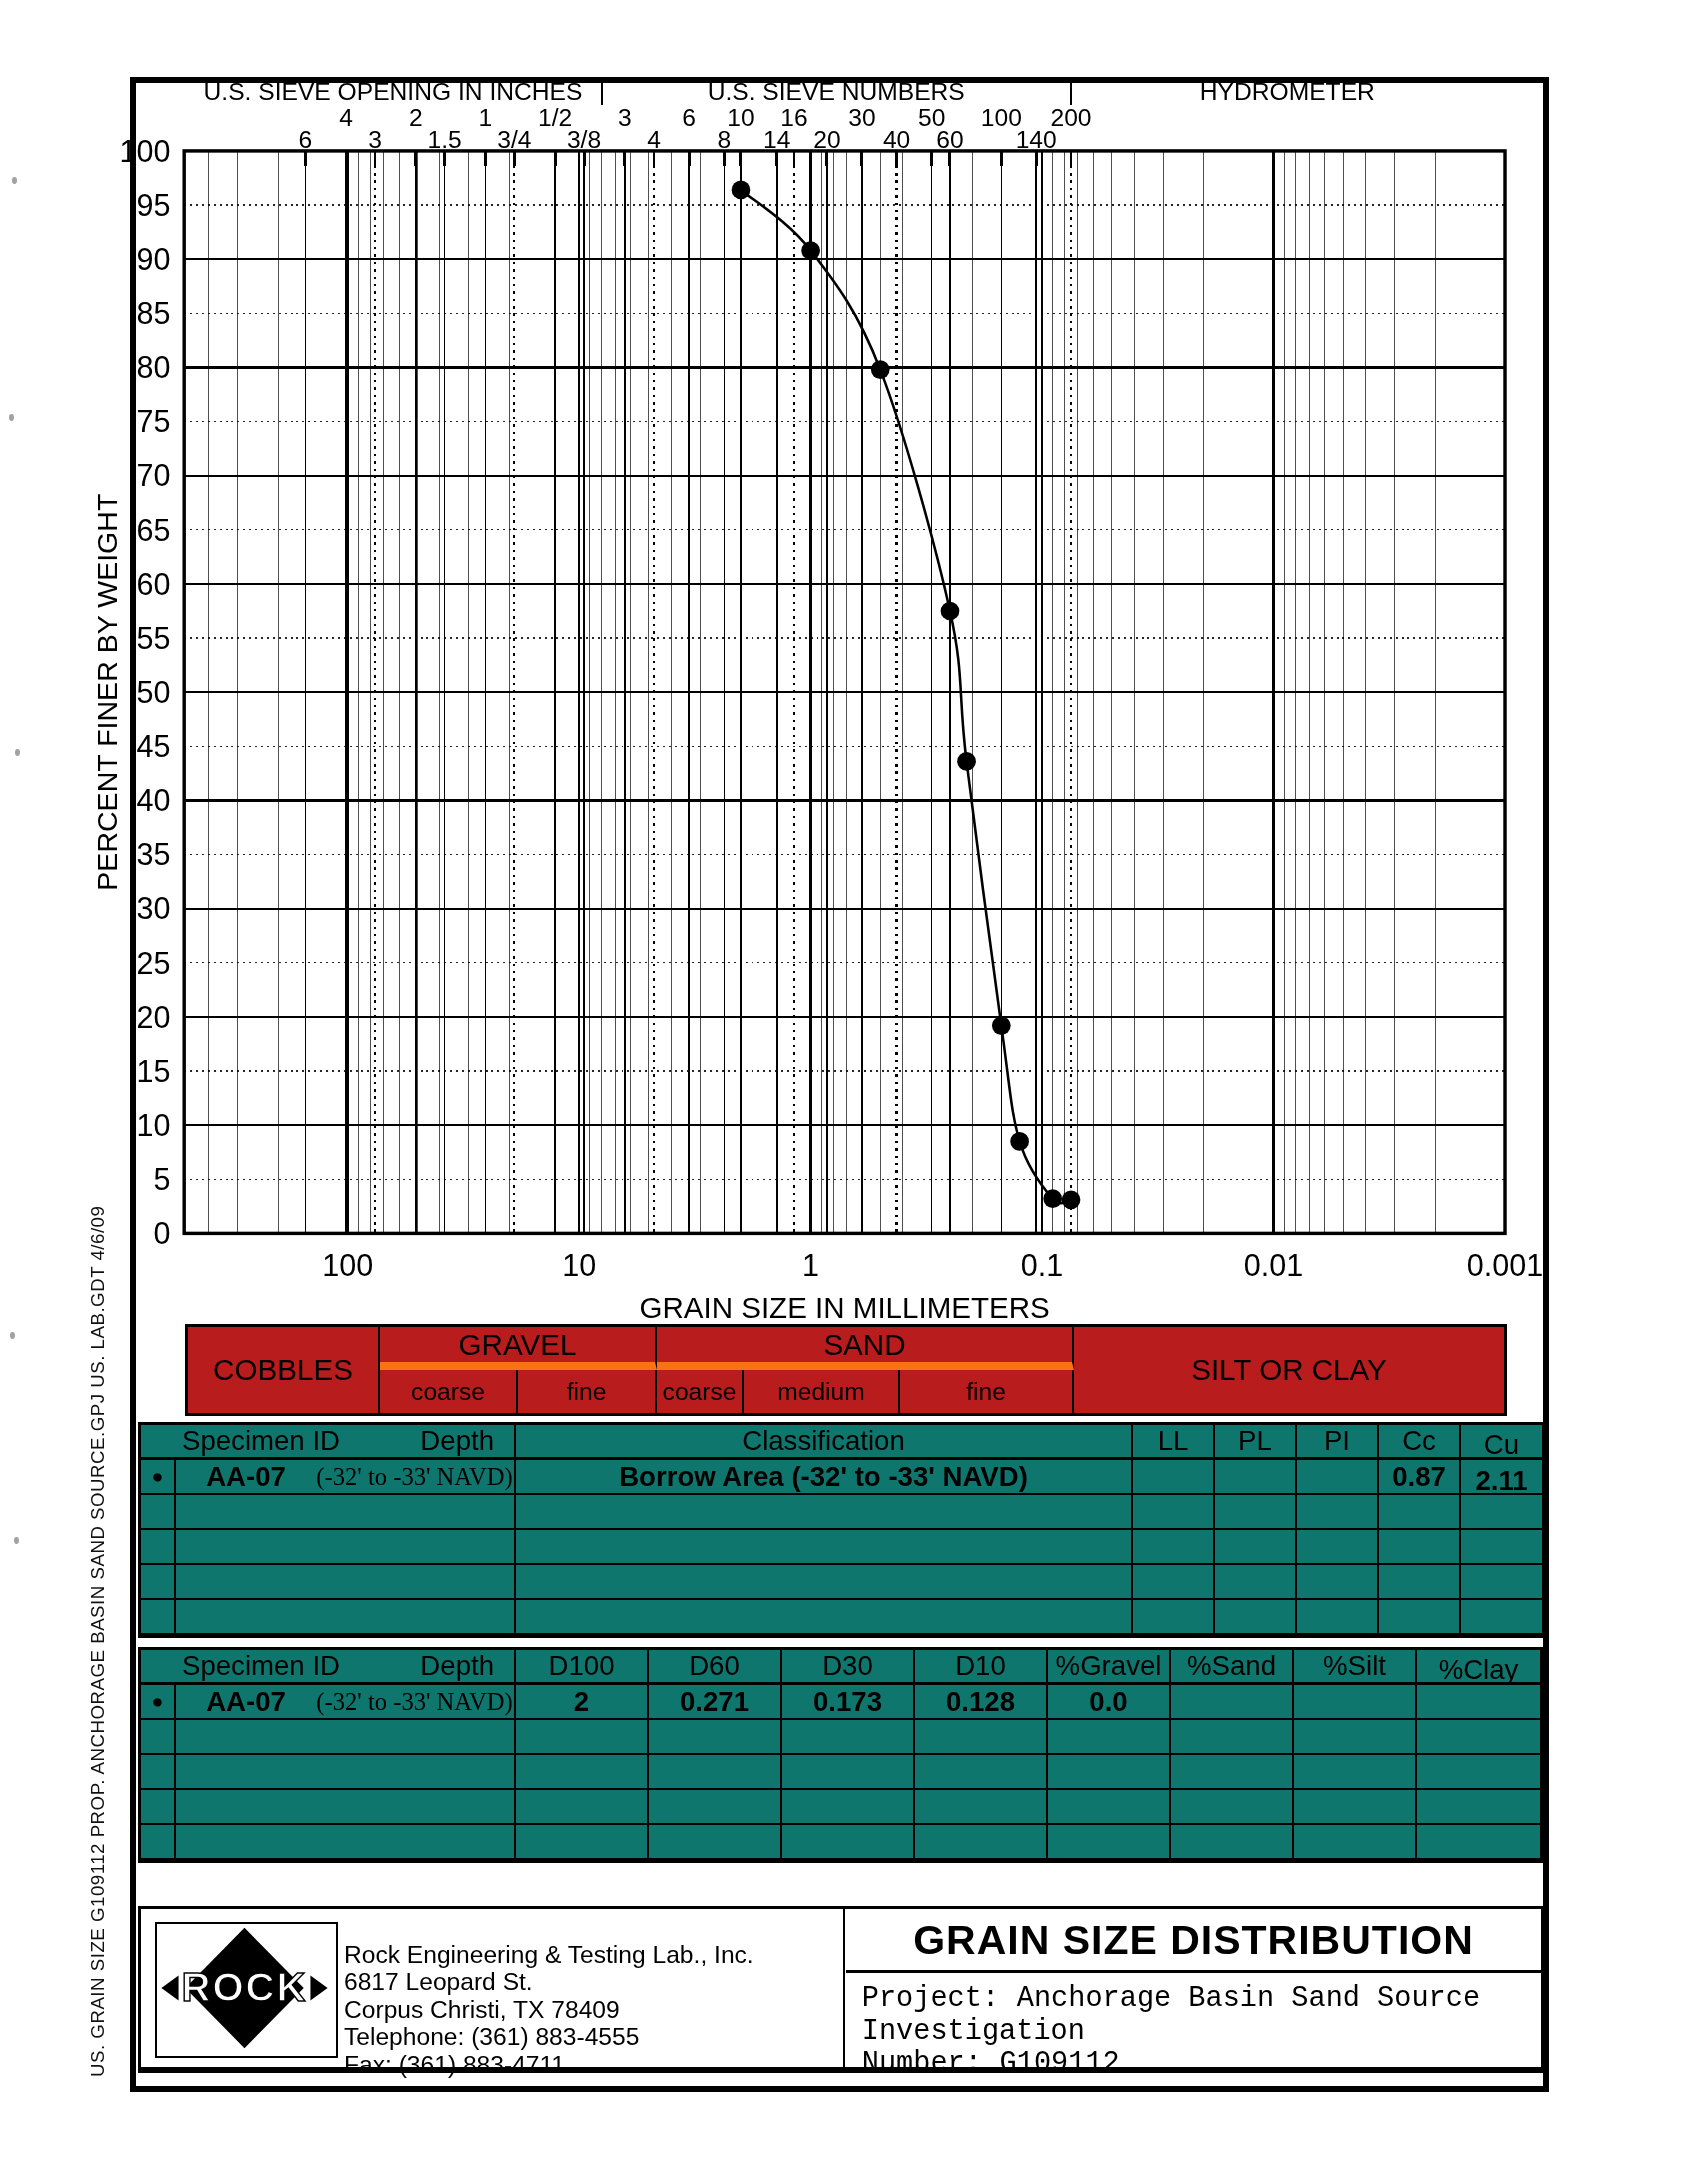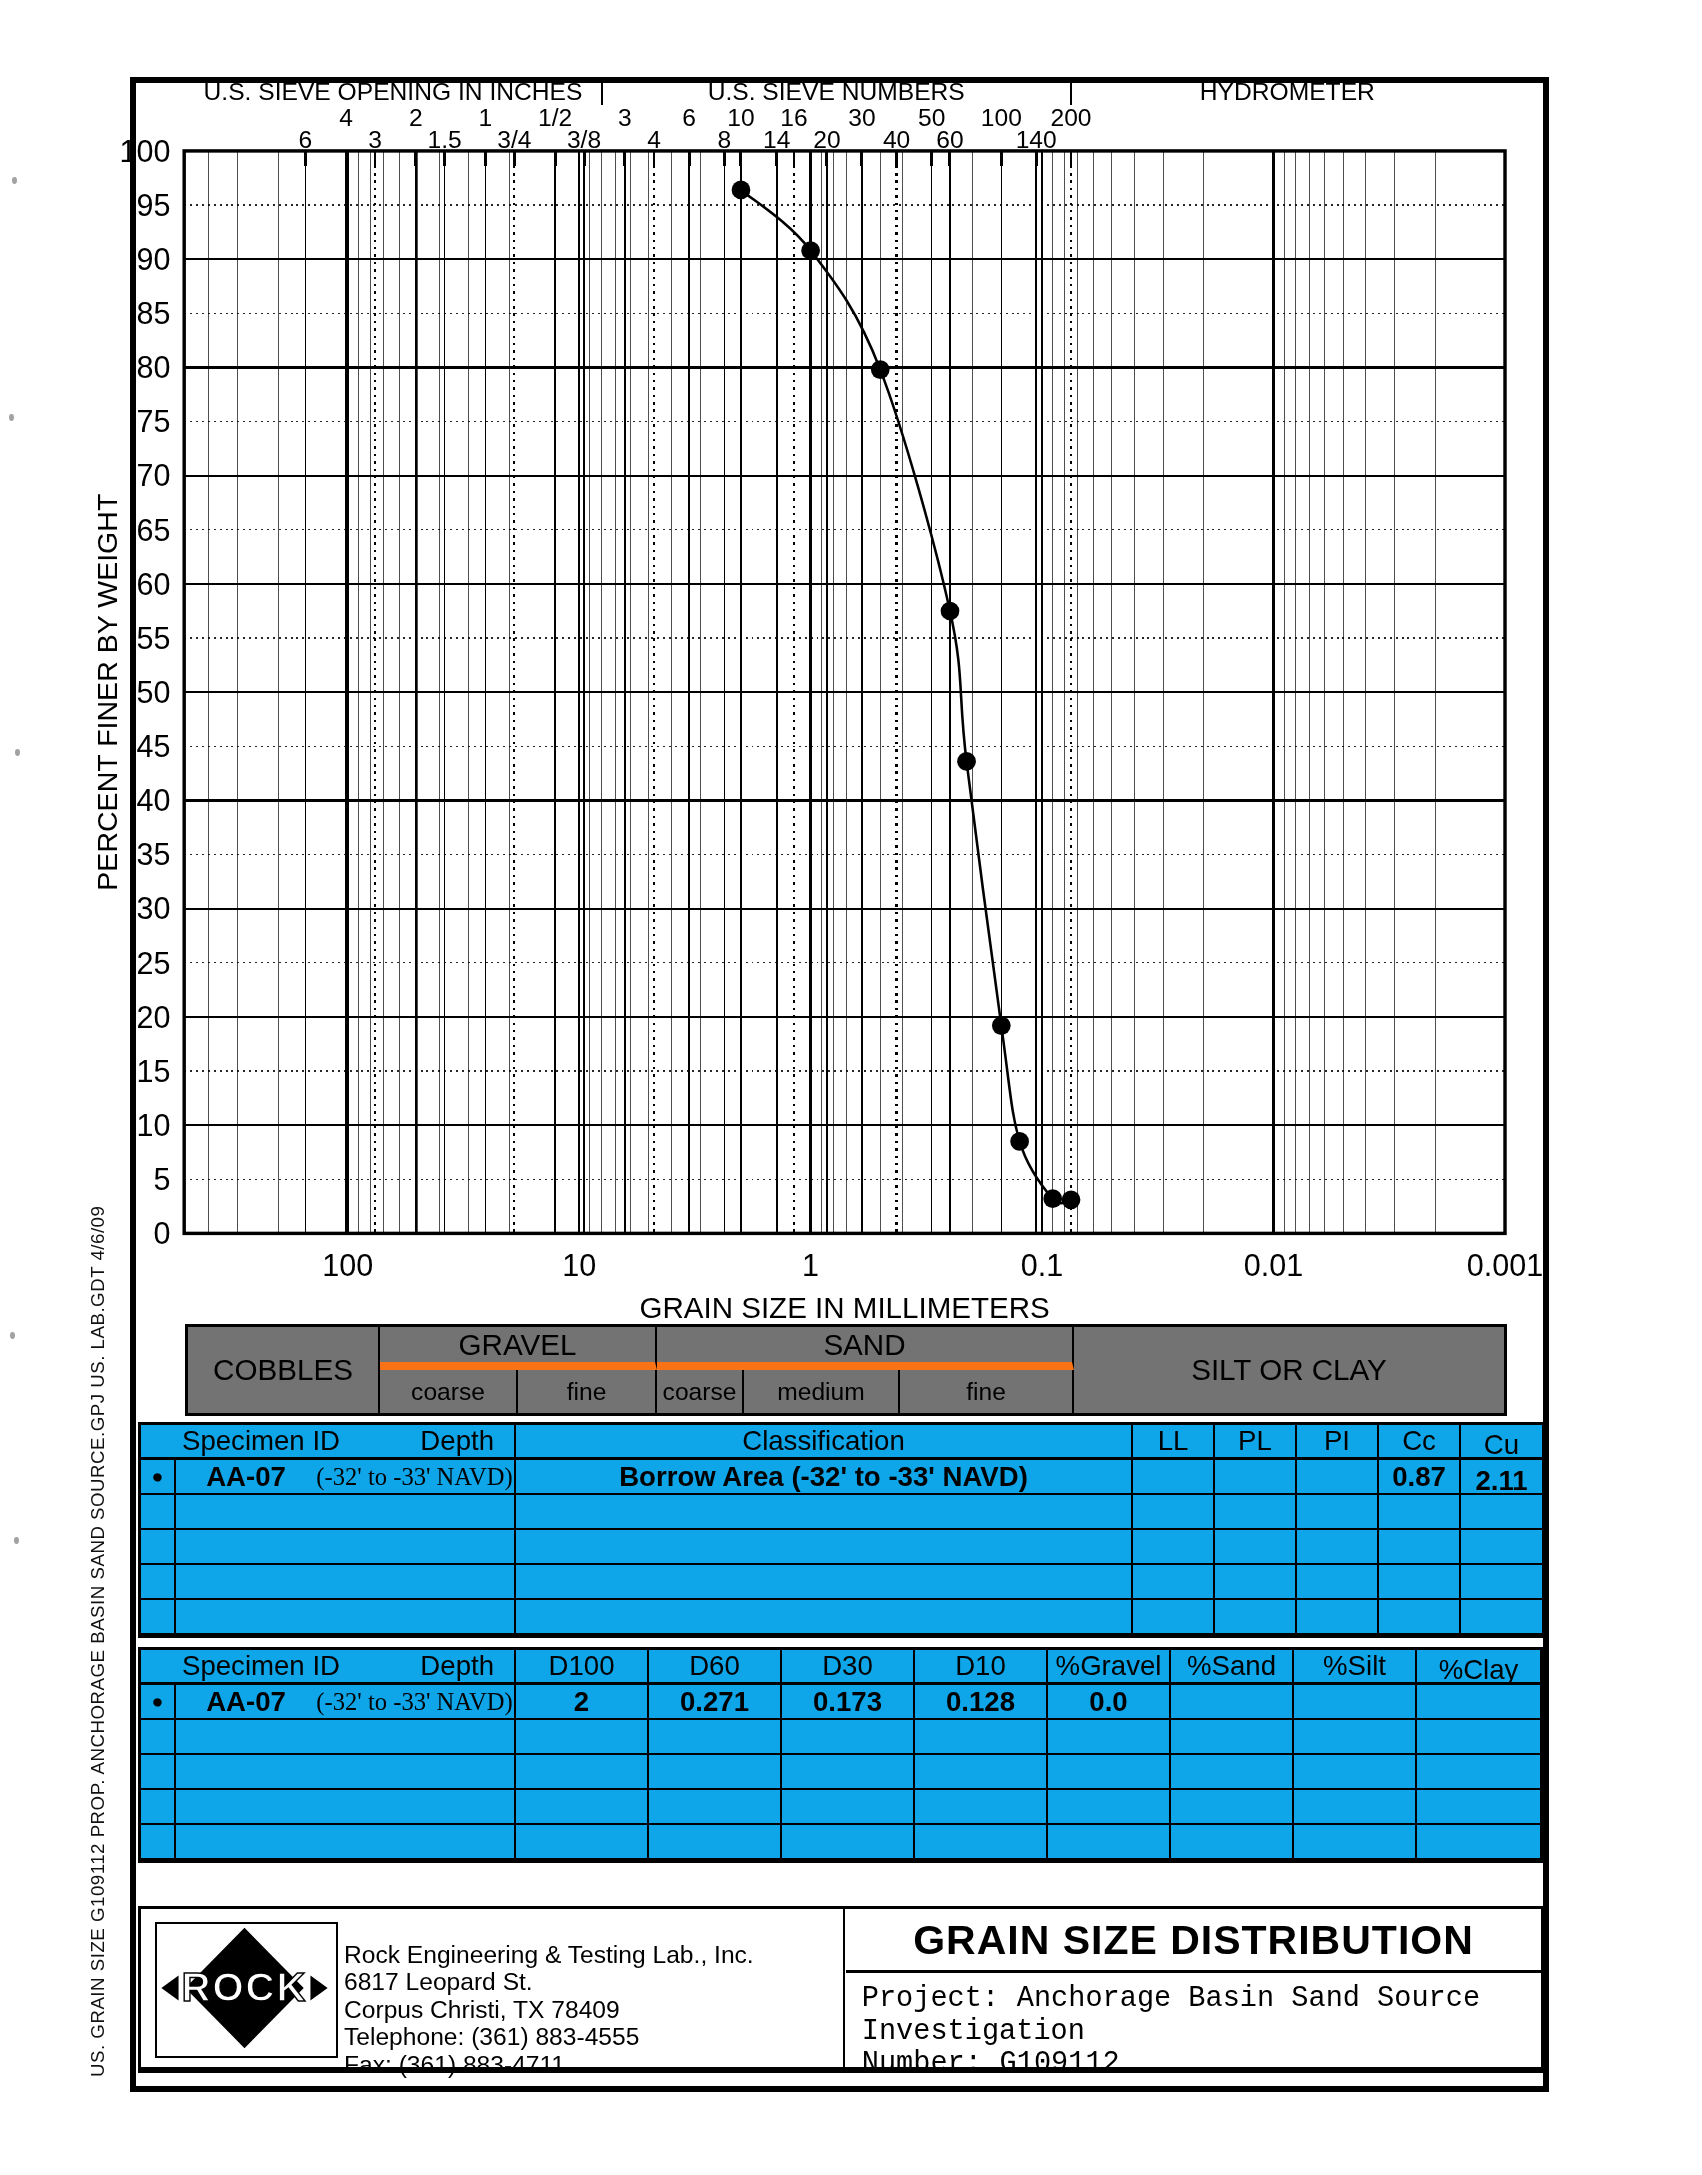--- a/index.html
+++ b/index.html
@@ -8,28 +8,28 @@
   .frame{position:absolute;left:130px;top:77px;width:1419px;height:2015px;
          border:6.9px solid #000;box-sizing:border-box;background:#fff;}
   #chart{position:absolute;left:0;top:0;width:1702px;height:1340px;pointer-events:none;
          font-family:"Liberation Sans",sans-serif;}
   .sidebar-text{position:absolute;left:87px;top:1364px;height:713px;width:25.6px;
         writing-mode:vertical-rl;transform:rotate(180deg);white-space:nowrap;
         font-size:18.7px;letter-spacing:0.5px;color:#111;}
   
   .band{position:absolute;left:185px;top:1324px;display:inline-grid;
         grid-template-columns:192px 138px 139px 87px 156px 174px 430px;
-        grid-template-rows:43px 43px;border:3px solid #000;background:#737373;}
+        grid-template-rows:43px 43px;border:3px solid #000;background:#b91c1c;}
   .bcell{border-right:2px solid #000;display:flex;align-items:center;justify-content:center;
          font-size:29.6px;}
   .bcell.sub{font-size:24.6px;}
   .bcell.bb{border-bottom:8px solid #f97316;}
   .bcell.nr{border-right:none;}
   
-  .dtable{position:absolute;display:inline-grid;border:3px solid #000;background:#0ea5e9;grid-auto-rows:35px;}
+  .dtable{position:absolute;display:inline-grid;border:3px solid #000;background:#0f766e;grid-auto-rows:35px;}
   #t1{left:138px;top:1422px;grid-template-columns:35px 340px 617px 82px 82px 82px 82px 81px;}
   #t2{left:138px;top:1647px;grid-template-columns:35px 340px 133px 133px 133px 133px 123px 123px 123px 123px;}
   .dc{border-right:2px solid #000;border-bottom:2px solid #000;display:flex;align-items:center;
       justify-content:center;font-size:27.6px;overflow:hidden;}
   .dc.nr{border-right:none;margin-top:8px;}
   .dc.hd{border-bottom:3px solid #000;}
   .dc.sdcell{justify-content:flex-start;padding-left:1px;box-sizing:border-box;}
   .hs1{flex:1;text-align:center;}
   .hs2{width:113px;text-align:right;padding-right:20px;}
   .idtxt{font-weight:bold;width:138px;text-align:center;}

